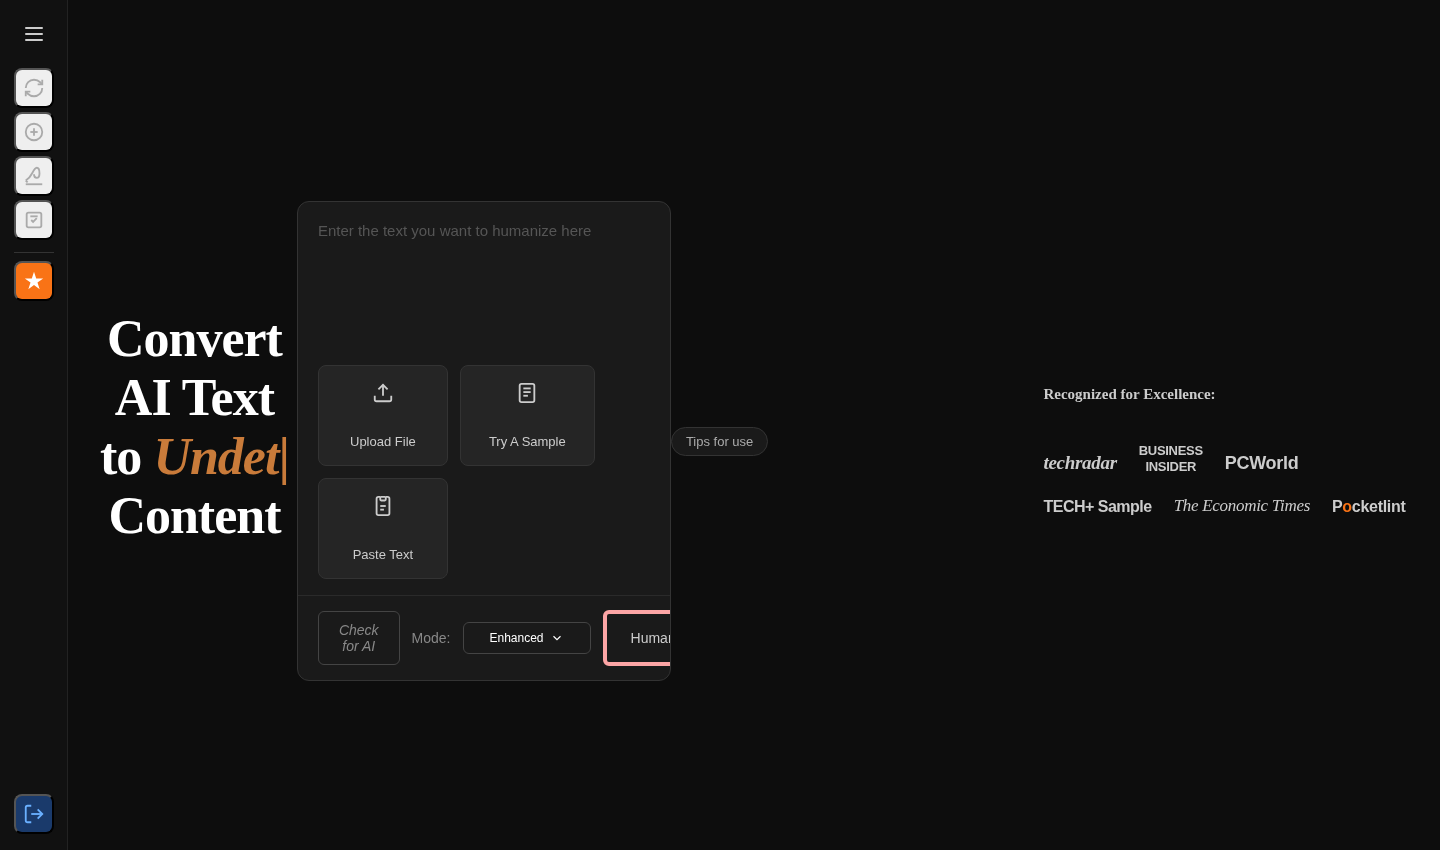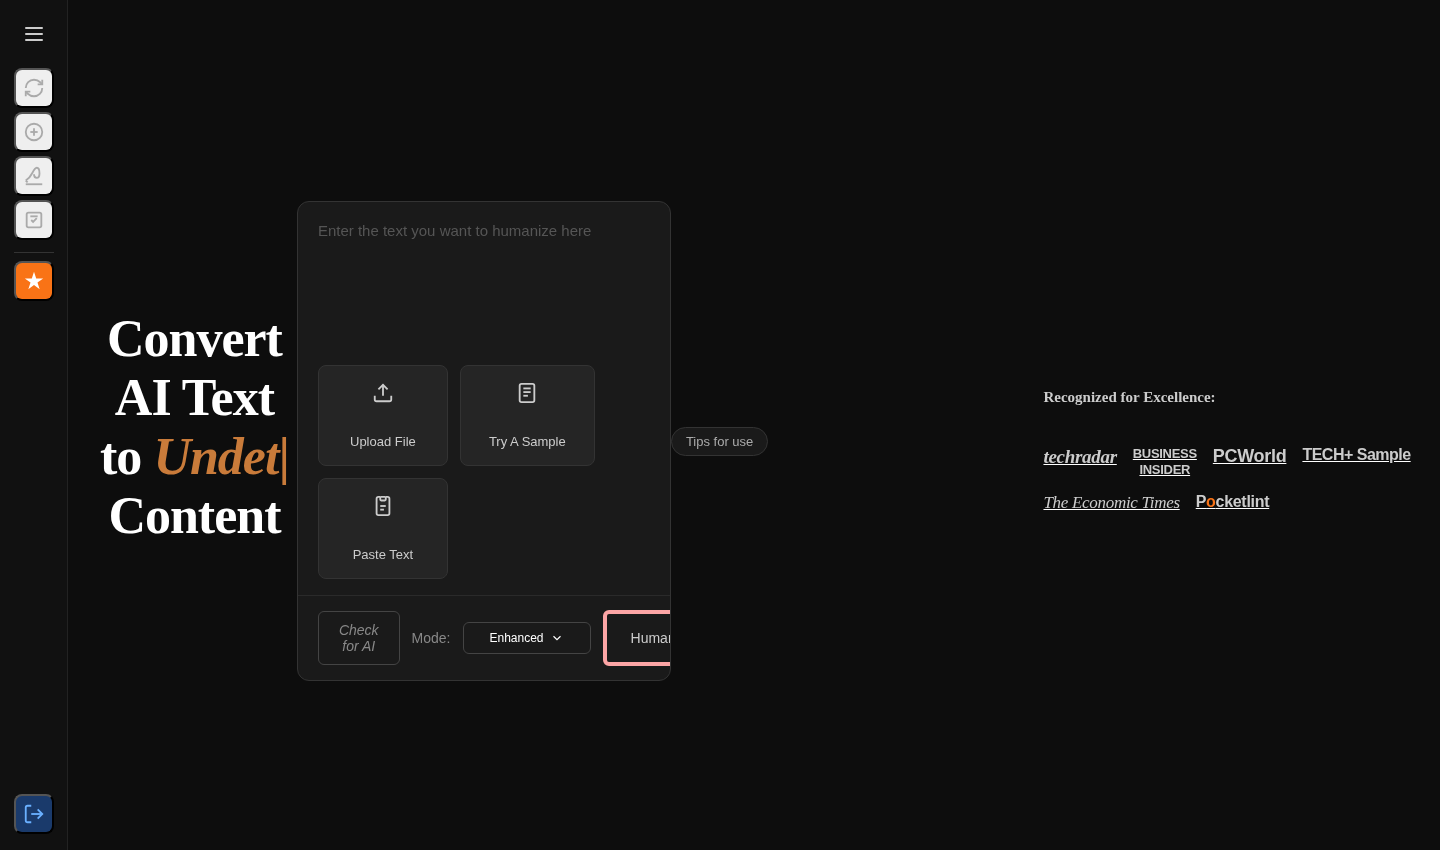--- a/index.html
+++ b/index.html
@@ -287,24 +287,23 @@
     .recognition-label {
       font-size: 15px;
       color: #ccc;
       font-weight: 600;
       font-family: Georgia, serif;
       white-space: nowrap;
     }
 
     .brand-logos {
       display: flex;
-      align-items: flex-start;
-      gap: 16px;
+      align-items: flex-end;
+      gap: 22px;
       flex-wrap: wrap;
-      text-decoration: underline;
     }
 
     .brand-logo {
       color: #ccc;
       font-weight: 700;
       font-size: 16px;
       white-space: nowrap;
       letter-spacing: -0.3px;
     }
 

